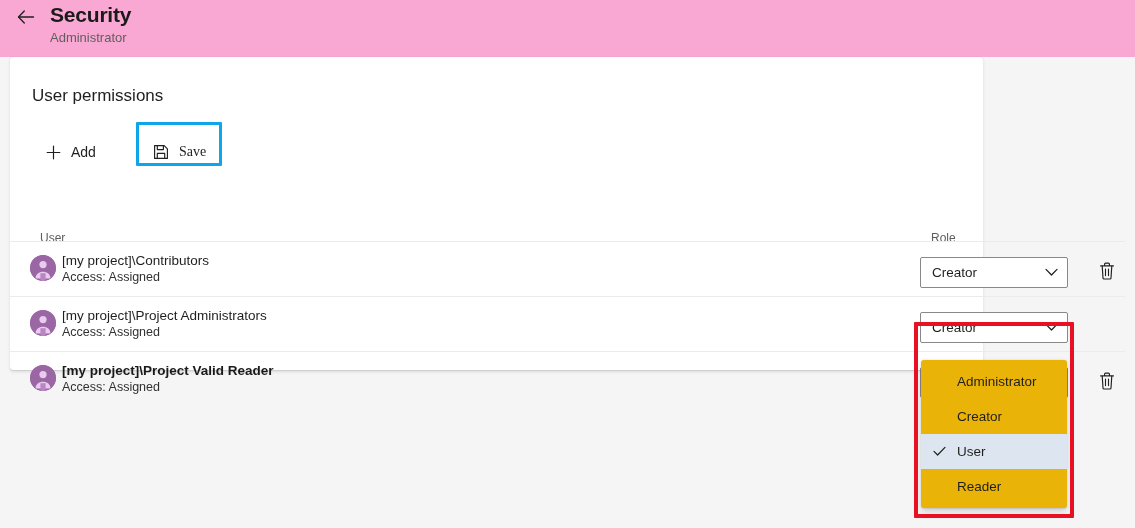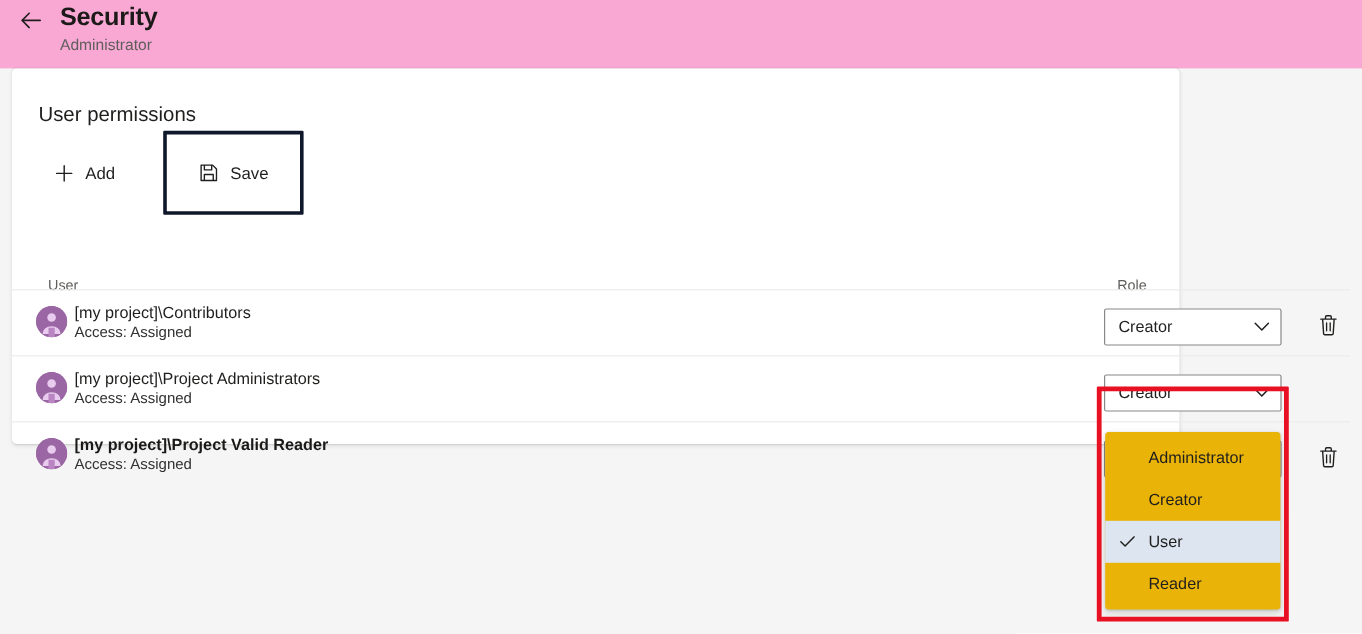--- a/index.html
+++ b/index.html
@@ -66,21 +66,21 @@
   
   .toolbar {
     position: absolute;
     left: 22px; top: 68px;
     height: 38px;
     display: flex;
     align-items: center;
   }
   .tb-btn {
     display: flex;
-    align-items: center;
+    align-items: flex-end;
     height: 34px;
     padding: 0 12px;
     font-size: 14px;
     color: #201f1e;
     cursor: pointer;
     background: transparent;
     border: none;
     white-space: nowrap;
   }
   .tb-btn .tb-ico {
@@ -89,23 +89,24 @@
     margin-right: 9px;
   }
   .tb-btn .tb-ico svg { display: block; }
   .tb-label { line-height: 18px; }
   .tb-add { margin-left: 0px; }
   .tb-undo { margin-left: 22px; }
 
   .save-wrap {
     position: relative;
     margin-left: 28px;
-    padding: 15px;
-    border: 3px solid #0f172a;
+    padding: 2px;
+    border: 3px solid #0ea5e9;
     border-radius: 1px;
+    font-family: Liberation Serif, serif;
   }
   .tb-save { padding: 0 11px; }
 
   
   .col-head {
     position: absolute;
     top: 173px;
     font-size: 12px;
     color: #605e5c;
     line-height: 16px;

